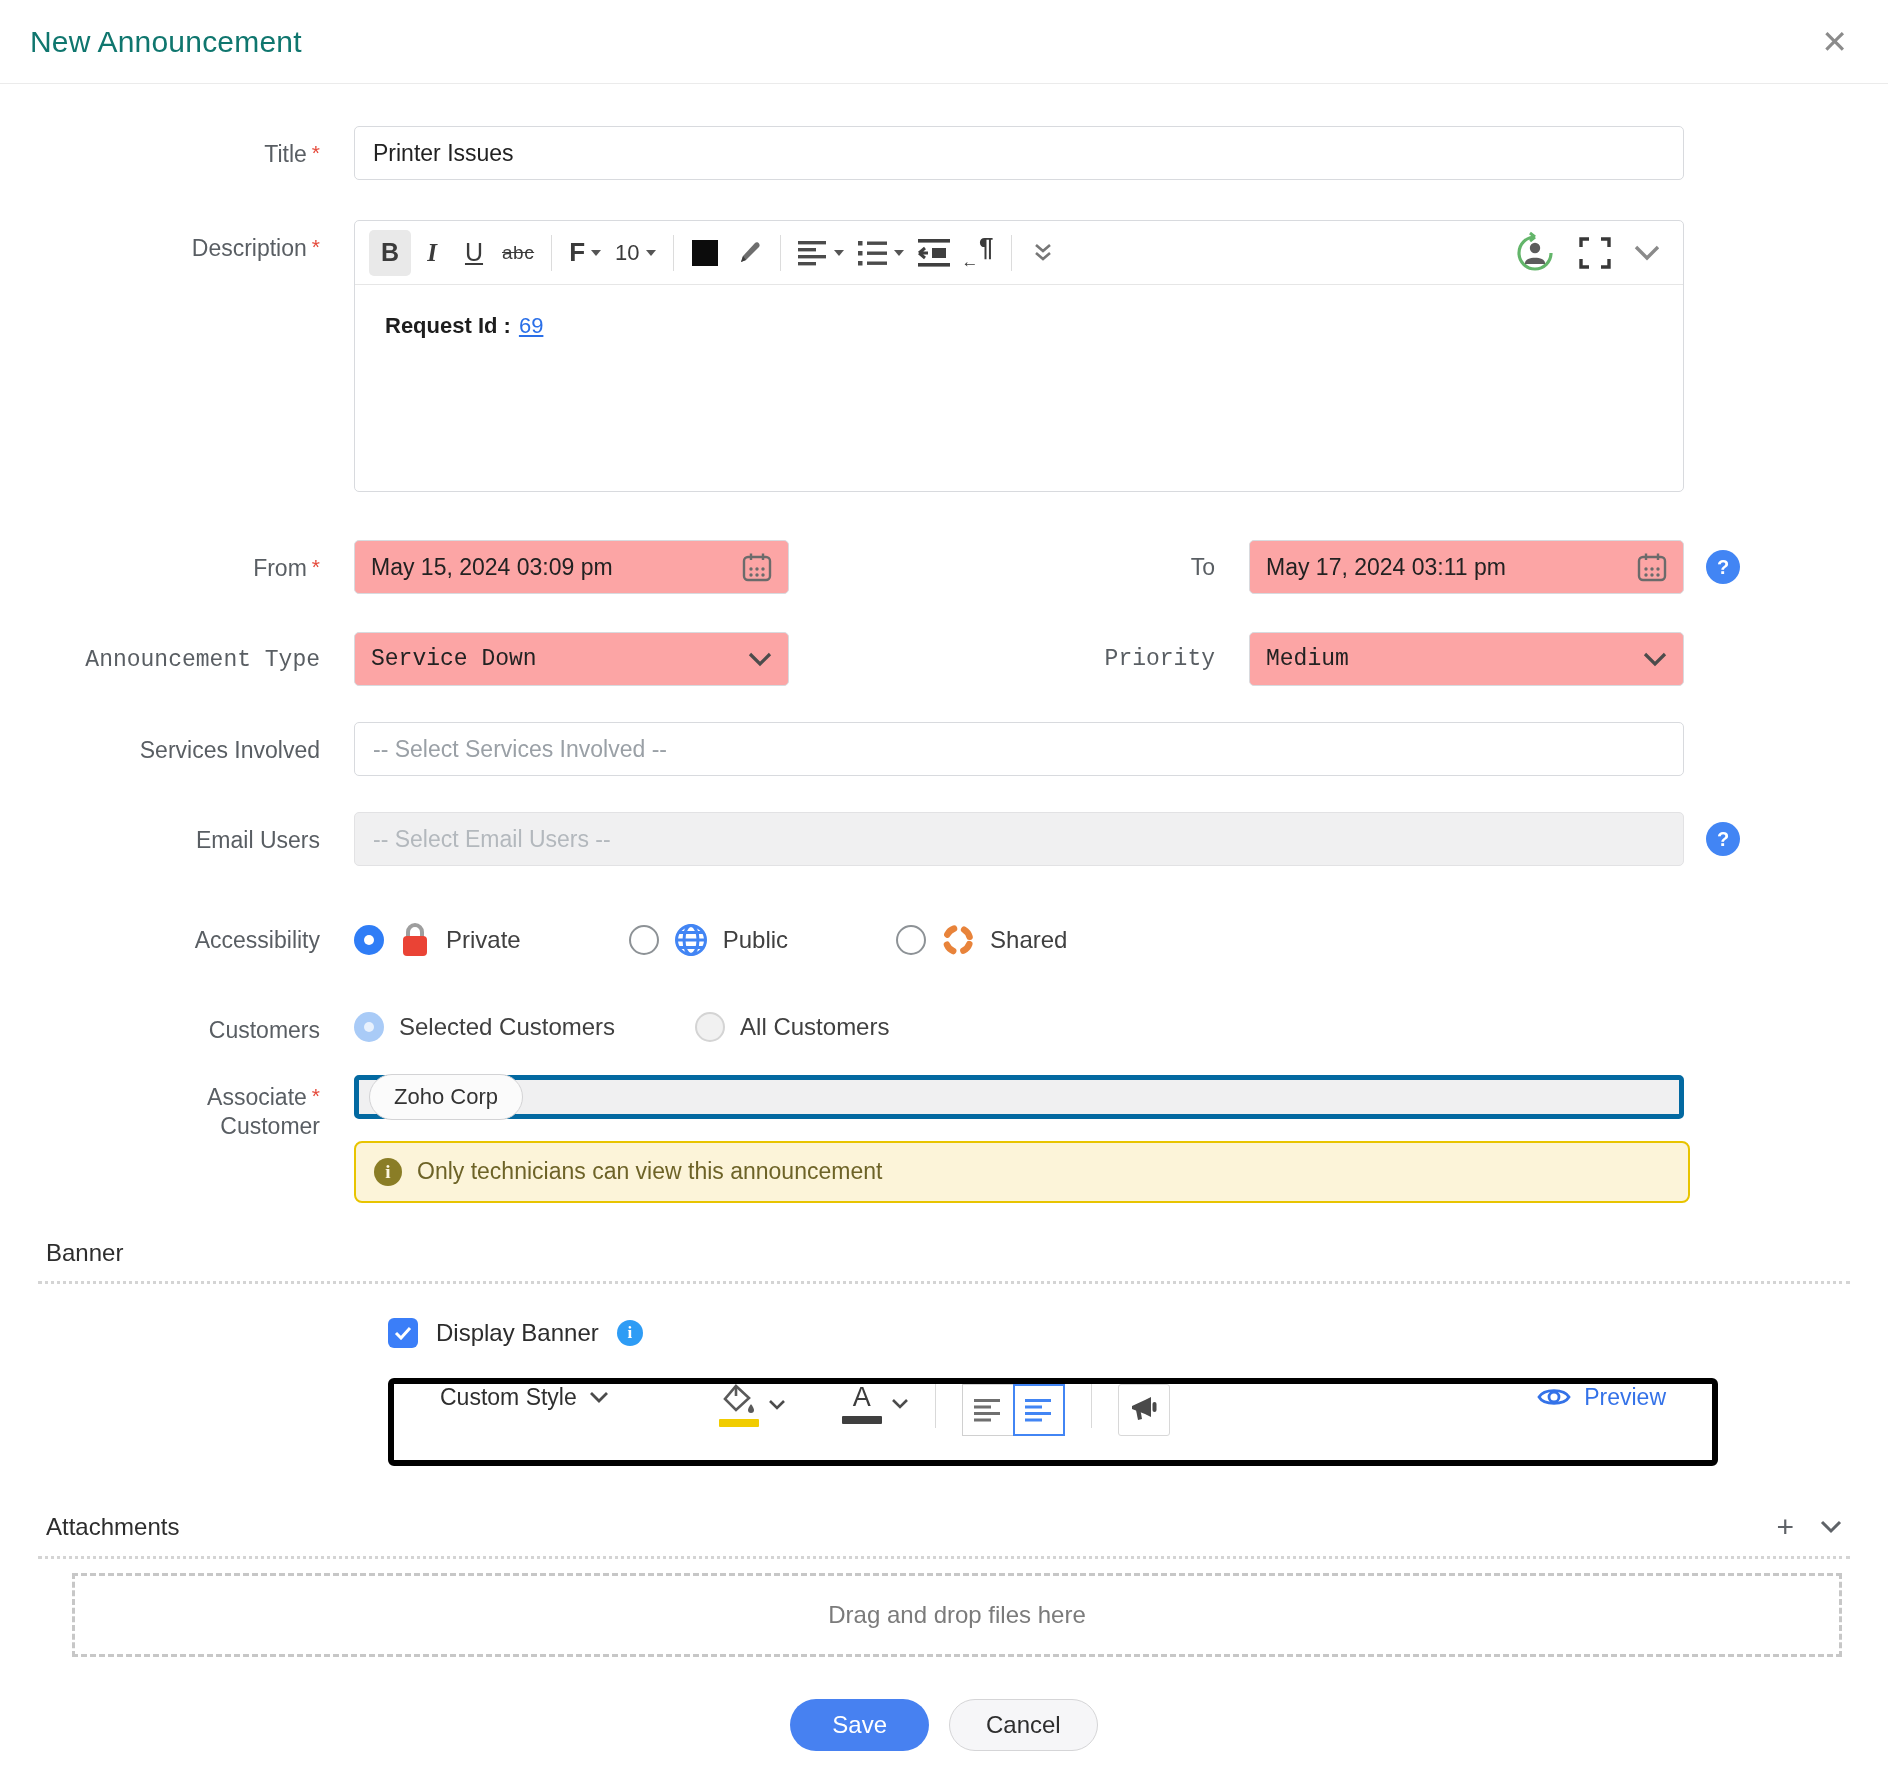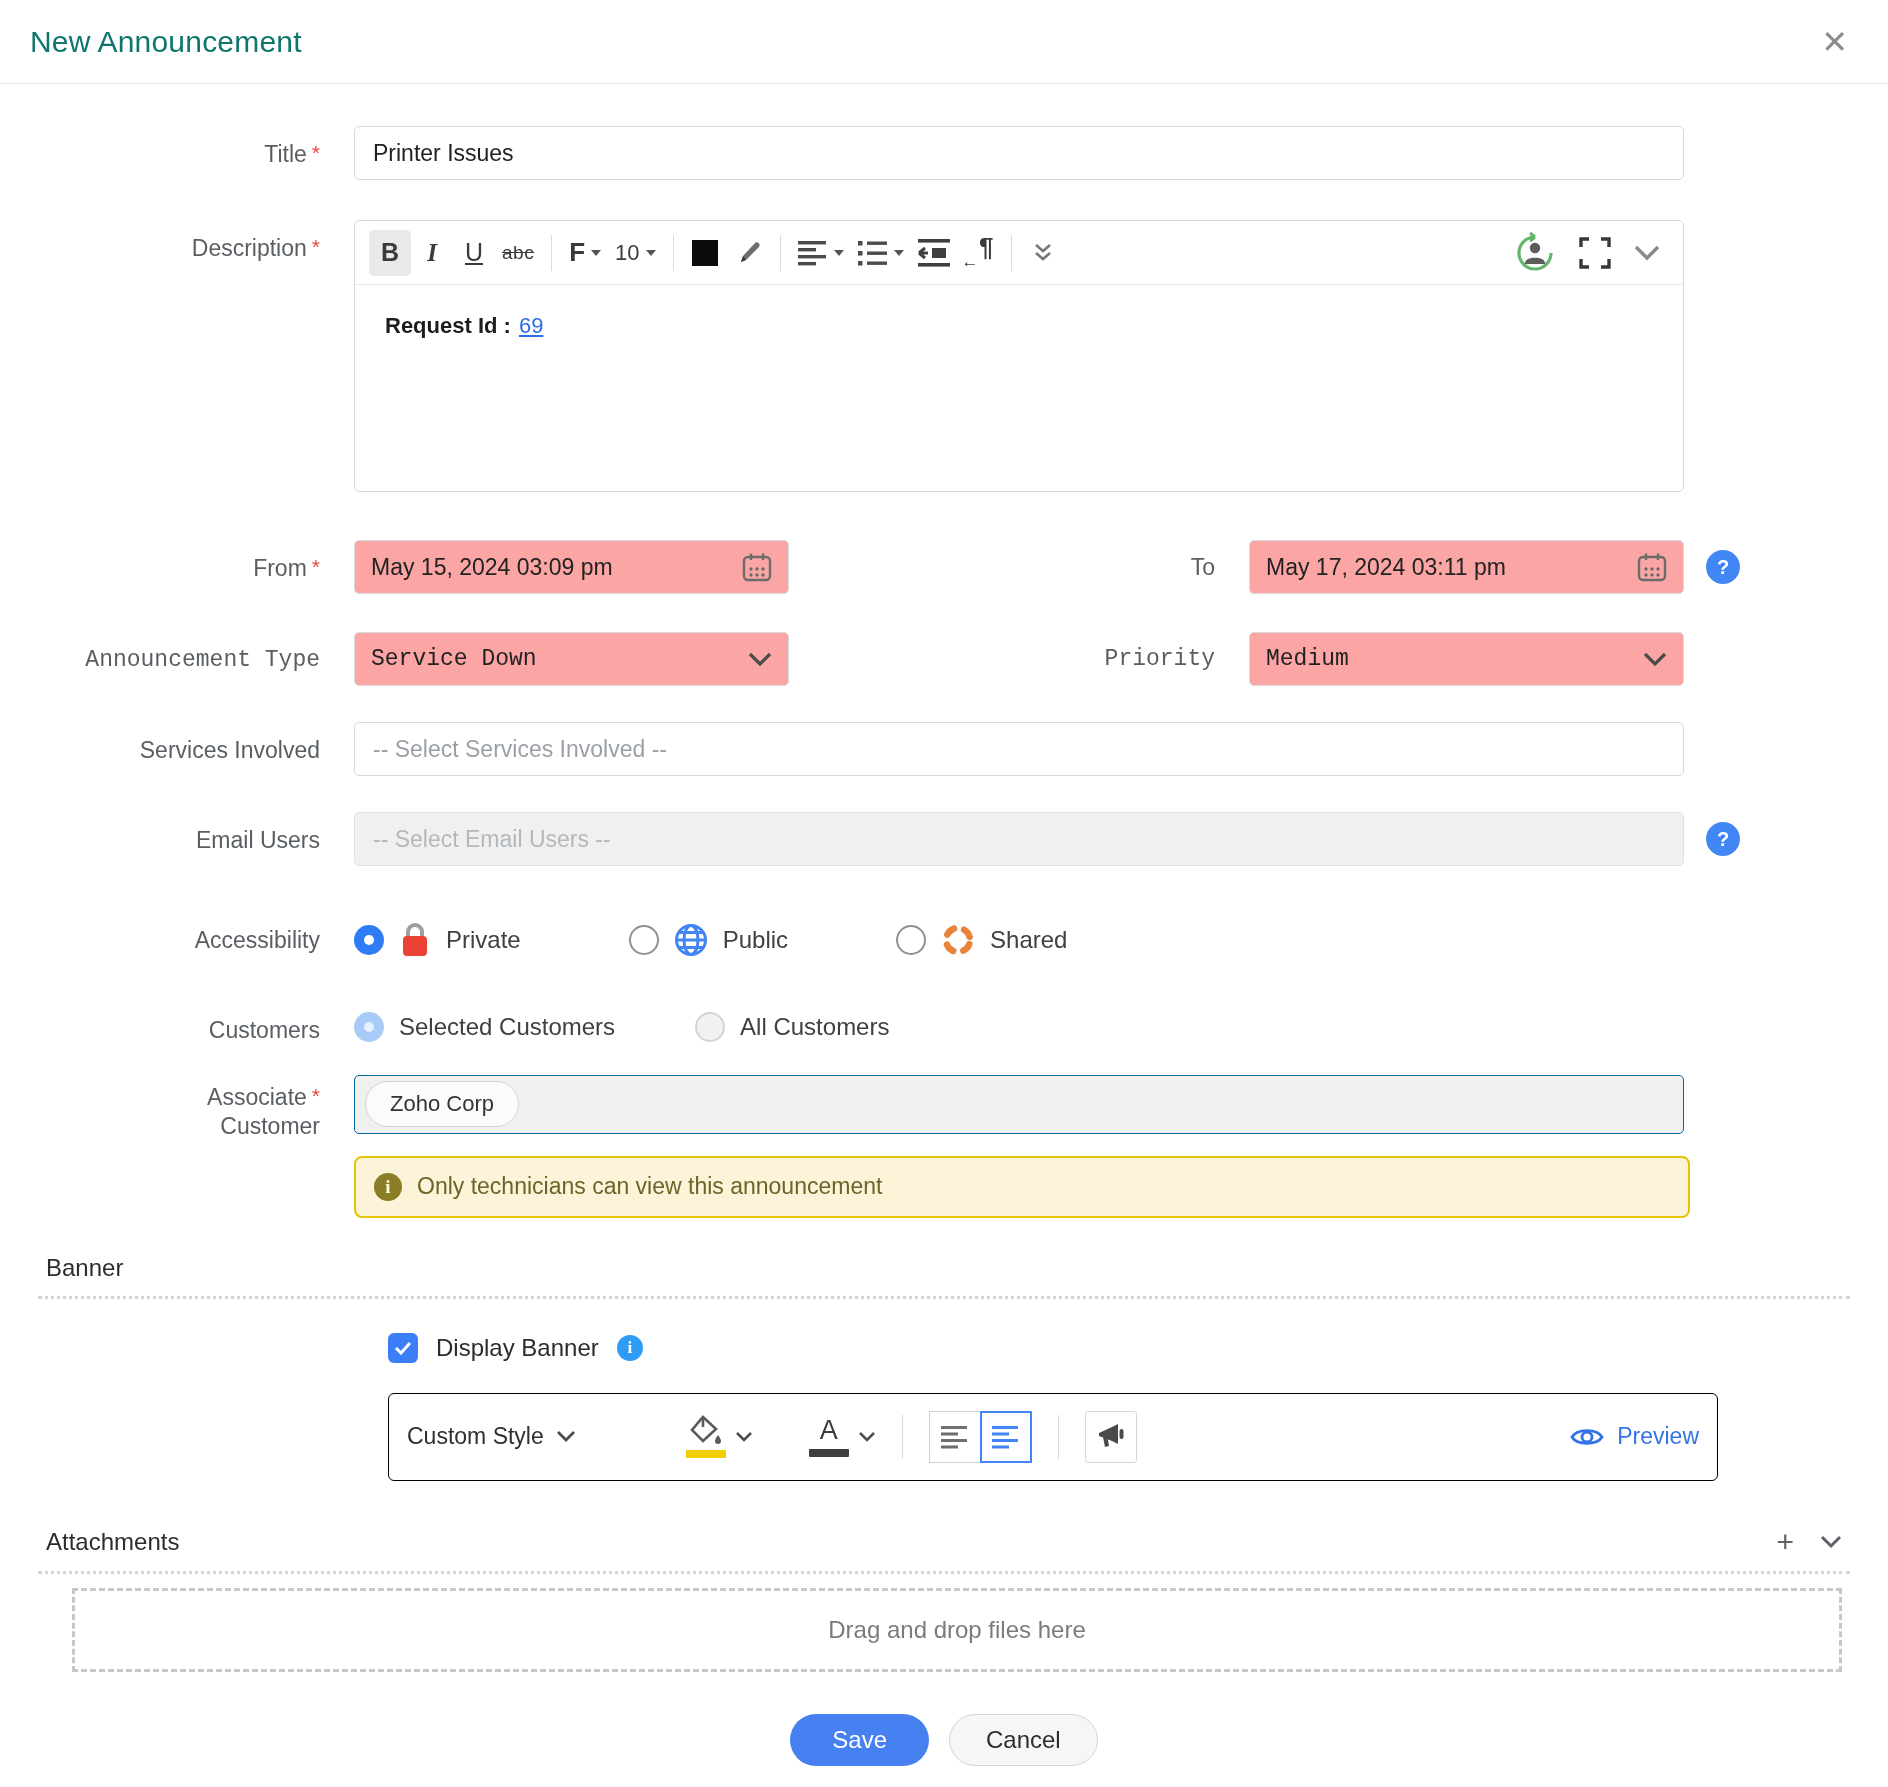--- a/index.html
+++ b/index.html
@@ -70,21 +70,21 @@
   .radio.sel { background:#2f7df6; }
   .radio.sel::after { content:""; position:absolute; left:50%; top:50%; width:10px; height:10px;
                       margin:-5px 0 0 -5px; border-radius:50%; background:#fff; }
   .radio.unsel { border:2px solid #8d9296; background:#fff; }
   .radio.dis-sel { background:#a9cbf7; }
   .radio.dis-sel::after { content:""; position:absolute; left:50%; top:50%; width:10px; height:10px;
                       margin:-5px 0 0 -5px; border-radius:50%; background:#e8f1fd; }
   .radio.dis-unsel { border:2px solid #d4d4d4; background:#f1f1f1; }
 
   
-  .assoc-box { height:59px; background:#f0f0f1; border:1px solid #0369a1; border-radius:5px;
+  .assoc-box { height:44px; background:#f0f0f1; border:5px solid #0369a1; border-radius:5px;
                display:flex; align-items:center; padding:0 10px; }
   .chip { background:#fbfbfb; border:1px solid #d3d3d5; border-radius:23px; padding:9px 24px;
           font-size:22px; color:#333; }
 
   
   .warning { margin-top:22px; min-height:62px; background:#fcf4d9; border:2px solid #e8c400; border-radius:8px;
              display:flex; align-items:center; gap:15px; padding:0 18px; width:1336px; }
   .info-olive { width:28px; height:28px; border-radius:50%; background:#8a7d26; color:#fdf8e2;
                 font-family:"Liberation Serif",serif; font-weight:700; font-size:19px;
                 display:flex; align-items:center; justify-content:center; flex:0 0 28px; }
@@ -97,22 +97,22 @@
   .sect-line { margin:14px 38px 0; border-bottom:3px dotted #d4d4d4; }
 
   
   .disp-row { margin:34px 0 0 388px; display:flex; align-items:center; gap:18px; font-size:24px; color:#2c2c2c; }
   .checkbox { width:30px; height:30px; border-radius:6px; background:#3b7ef8; display:flex;
               align-items:center; justify-content:center; cursor:pointer; flex:0 0 30px; }
   .info-blue { width:26px; height:26px; border-radius:50%; background:#2e9cf5; color:#fff;
                font-family:"Liberation Serif",serif; font-weight:700; font-size:17px;
                display:flex; align-items:center; justify-content:center; cursor:pointer; }
 
-  .style-toolbar { margin:30px 0 0 388px; width:1330px; height:88px; border:1px solid #000000; border-radius:6px;
-                   display:flex; align-items:center; padding:0 18px; }
+  .style-toolbar { margin:30px 0 0 388px; width:1330px; height:88px; border:6px solid #000000; border-radius:6px;
+                   display:flex; align-items:flex-start; padding:0 46px; }
   .cs-label { font-size:23px; color:#2f2f2f; display:flex; align-items:center; gap:12px; cursor:pointer; }
   .swatch-btn { display:flex; align-items:center; gap:9px; cursor:pointer; }
   .swatch-stack { display:flex; flex-direction:column; align-items:center; gap:5px; }
   .underbar { width:40px; height:8px; border-radius:1px; }
   .a-glyph { font-size:27px; color:#3c3c3c; line-height:1; }
   .st-sep { width:1px; height:44px; background:#d9d9d9; margin:0 26px; }
   .align-group { display:flex; }
   .align-btn { width:52px; height:52px; border:1px solid #d0d0d0; background:#fff; display:flex;
                align-items:center; justify-content:center; cursor:pointer; }
   .align-btn.selected { border:2px solid #4285f4; margin-left:-1px; }

